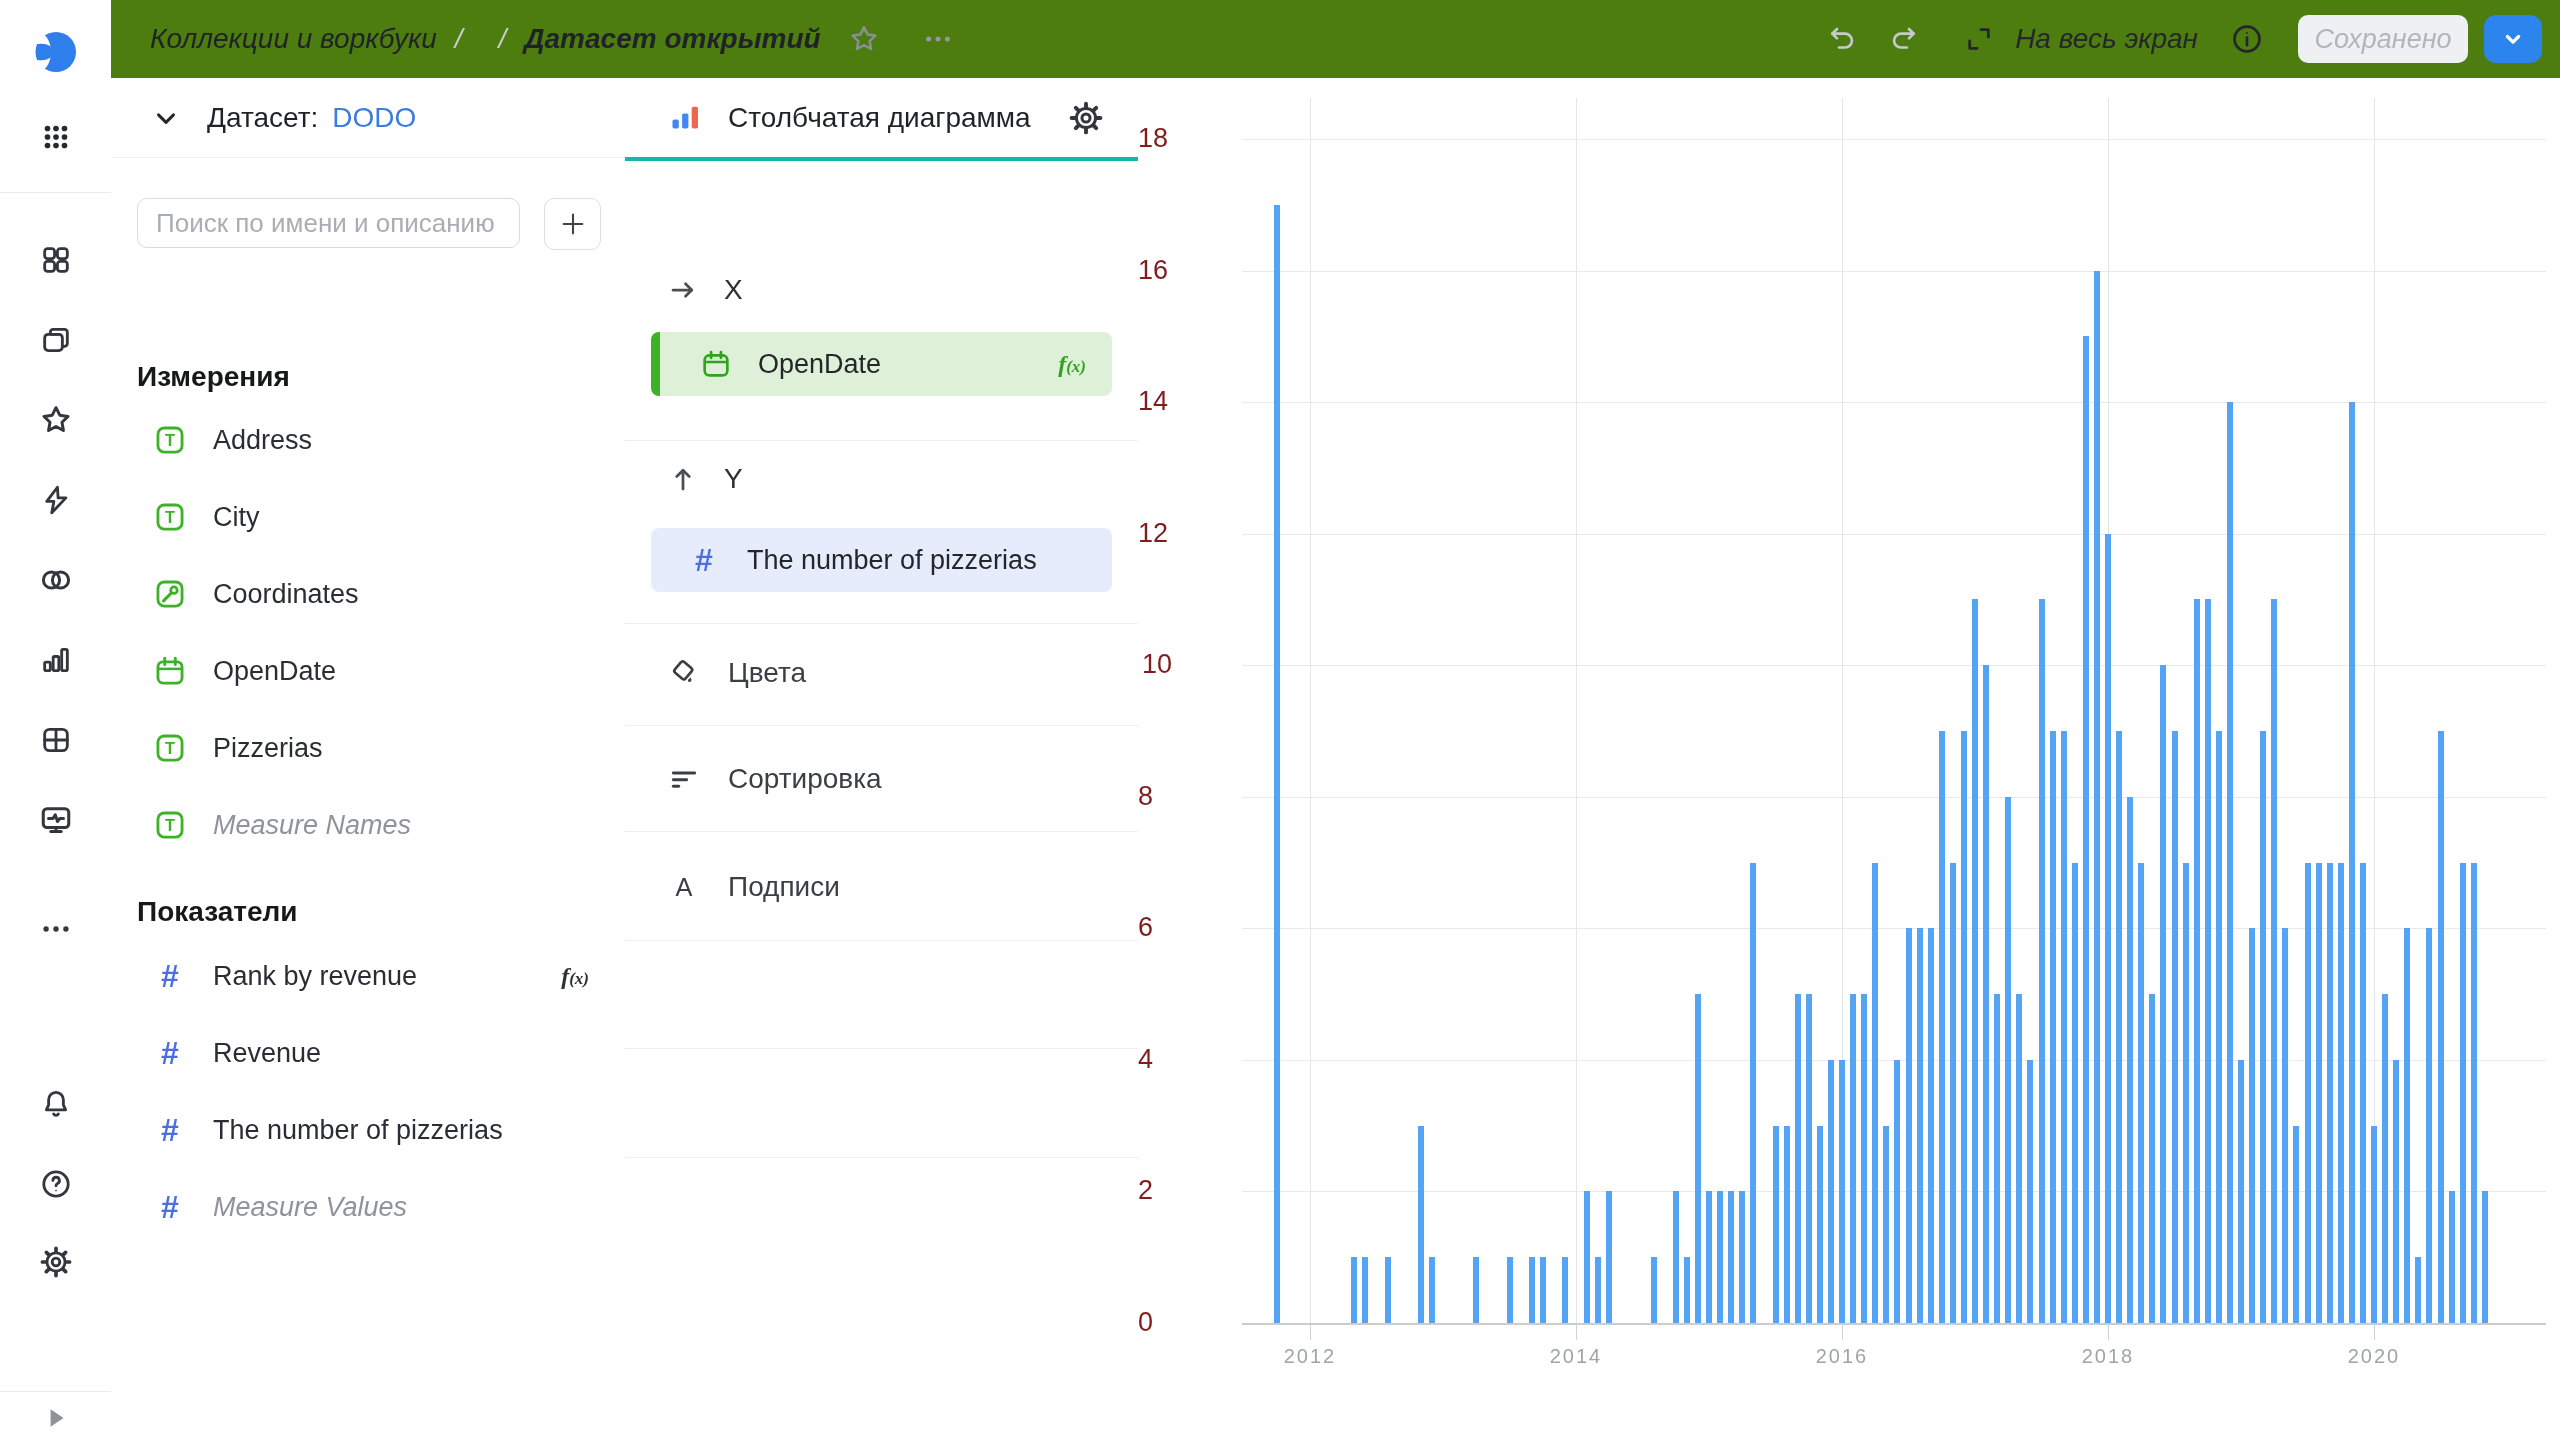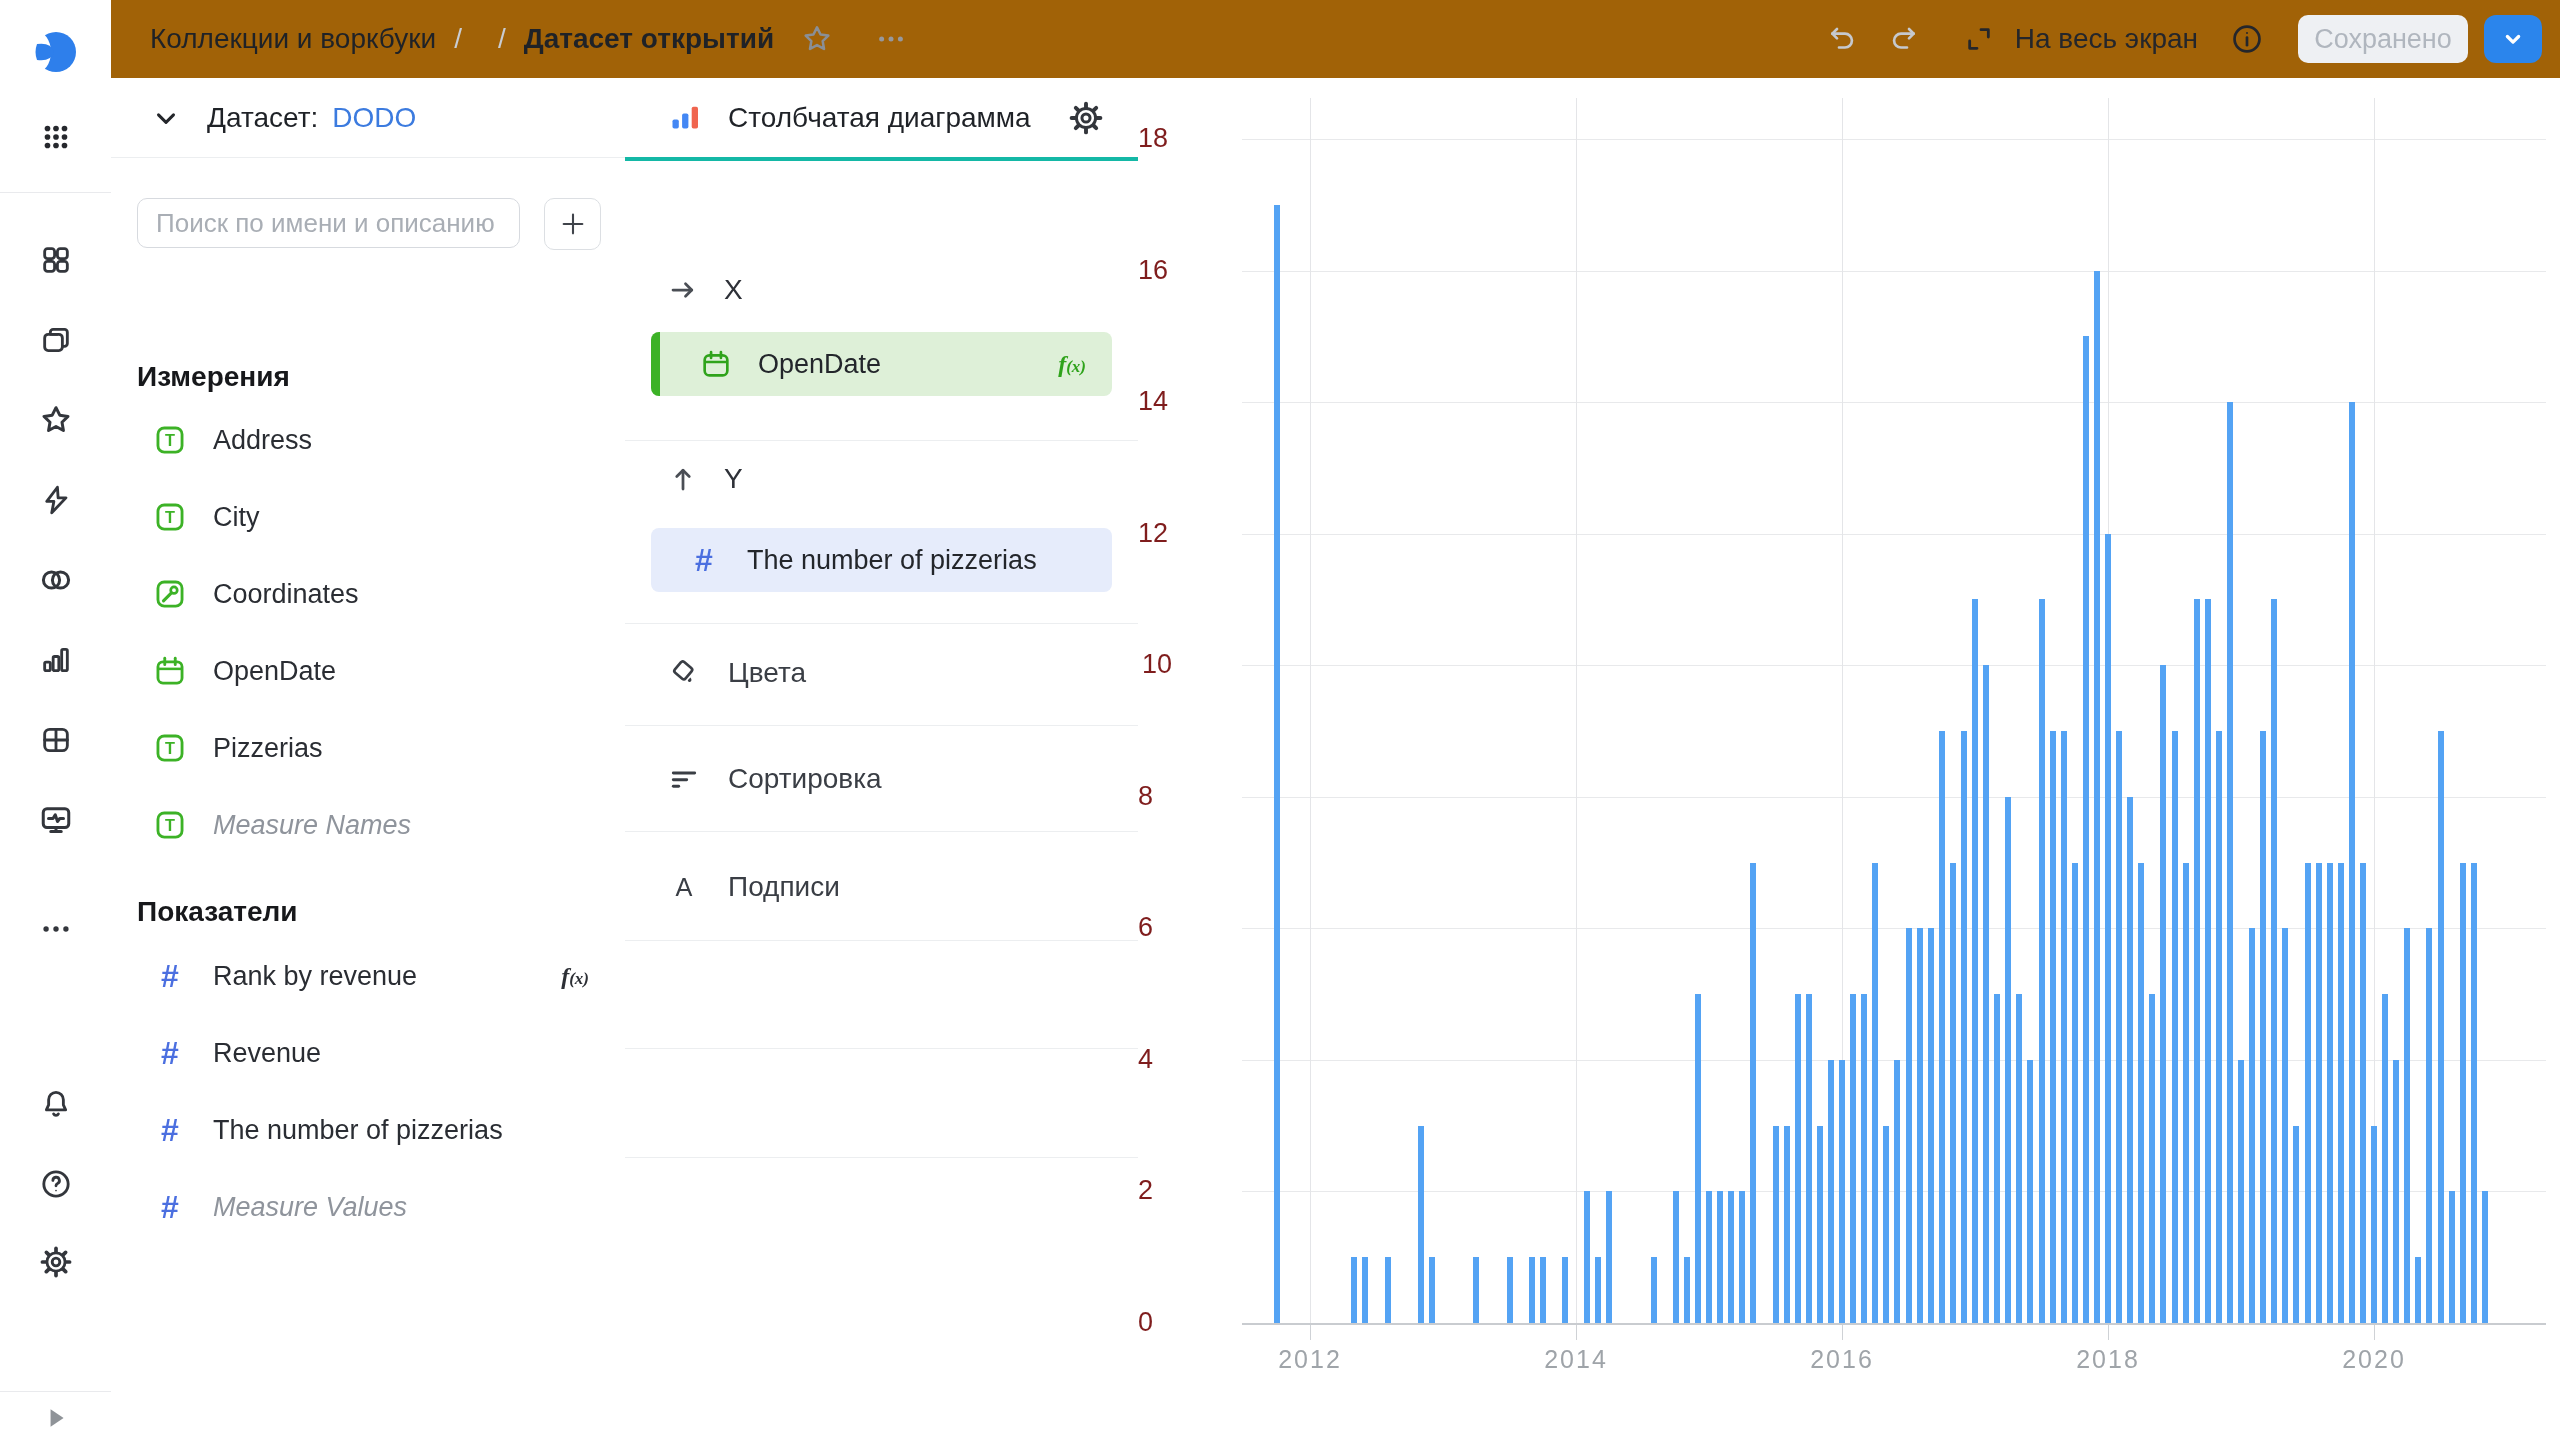--- a/index.html
+++ b/index.html
@@ -9,21 +9,21 @@
   .abs{position:absolute;}
   svg{display:block;}
   .ico{stroke:#33363c;fill:none;stroke-width:1.8;stroke-linecap:round;stroke-linejoin:round;}
 
   
   #rail{left:0;top:0;width:111px;height:1440px;background:#fff;border-right:1px solid #e9eaed;}
   .rail-item{position:absolute;left:50%;transform:translate(-50%,-50%);cursor:pointer;}
   .rail-div{position:absolute;left:0;width:100%;height:1px;background:#e9eaed;}
 
   
-  #topbar{left:111px;top:0;width:2449px;height:78px;background:#a16207;border-bottom:1px solid #a21caf;}
+  #topbar{left:111px;top:0;width:2449px;height:78px;background:#4d7c0f;border-bottom:1px solid #a21caf;font-style:italic;}
   #breadcrumb{position:absolute;left:39px;top:0;height:78px;display:flex;align-items:center;font-size:28px;}
   .crumb{color:#1f2227;white-space:nowrap;cursor:pointer;}
   .crumb.last{font-weight:700;cursor:default;}
   .crumb-sep{color:#c9cdd3;margin:0 18px;}
   .tb-right{position:absolute;right:0;top:0;height:78px;display:flex;align-items:center;}
   .tb-icon{margin:0 14px;cursor:pointer;}
   #fullscreen-label{font-size:28px;color:#24262b;margin:0 18px 0 6px;cursor:pointer;}
   #save-btn{width:170px;height:48px;border-radius:10px;background:#eef0f3;color:#b0b6be;
             font-size:27px;display:flex;align-items:center;justify-content:center;margin-right:16px;}
   #save-caret{width:58px;height:48px;border-radius:12px;background:#2b85ec;display:flex;
@@ -75,21 +75,21 @@
   .beta{font-size:26px;font-weight:700;color:#2e83ec;margin-left:16px;}
   .cfg-div{position:absolute;left:0;width:100%;height:1px;background:#eceef0;}
 
   
   #chart-panel{left:1138px;top:78px;width:1422px;height:1362px;background:#fff;}
   .gridline-h{position:absolute;height:1px;background:#e8e9eb;}
   .gridline-v{position:absolute;width:1px;background:#e4e5e8;}
   .axis-line{position:absolute;height:2px;background:#c9ccd0;}
   .tick-v{position:absolute;width:1px;background:#cfd2d6;}
   .ylab{position:absolute;width:84px;font-size:27px;color:#7f1d1d;}
-  .xlab{position:absolute;width:140px;text-align:center;font-size:25px;color:#9fa4a9;letter-spacing:2px;}
+  .xlab{position:absolute;width:140px;text-align:center;font-size:20px;color:#9fa4a9;letter-spacing:2px;}
   .bar{position:absolute;width:6px;background:#54a3f4;}
 </style>
 </head>
 <body>
 
 <div id="app">
 
   <aside id="rail" class="abs">
     <div class="rail-item" style="top:52px">
       <svg width="46" height="46" viewBox="0 0 46 46">

